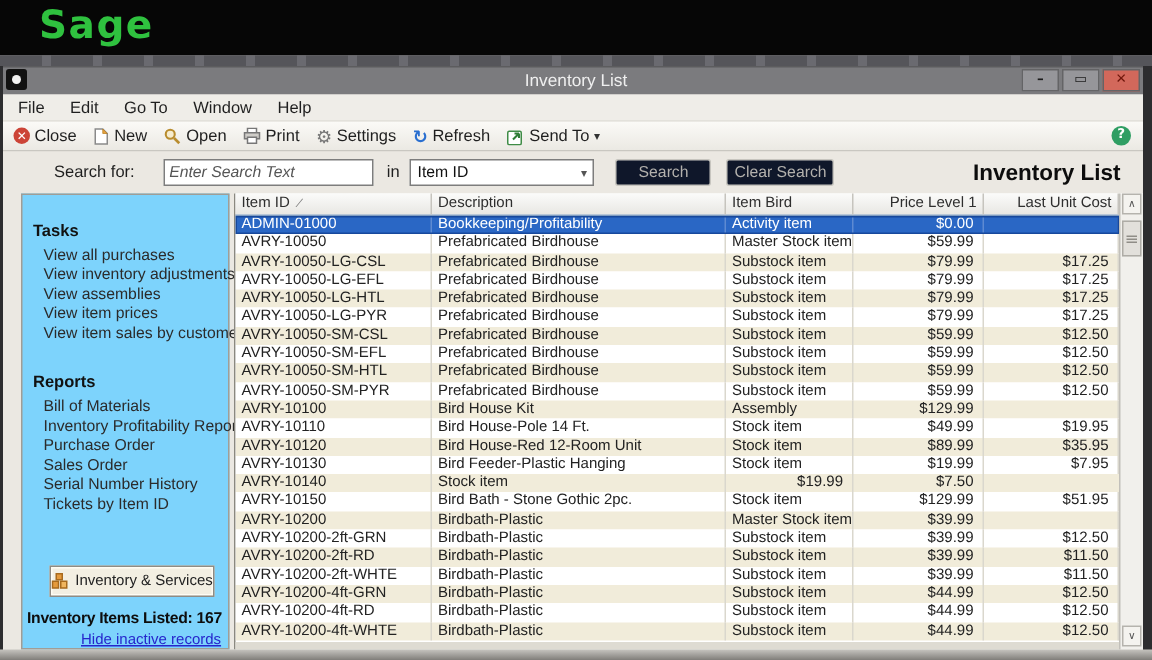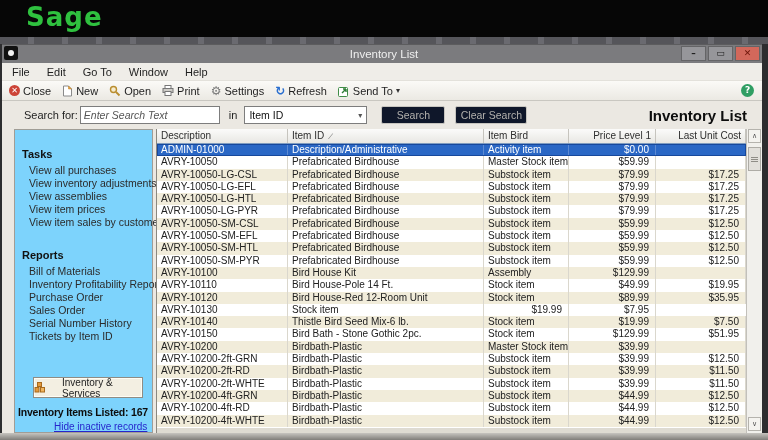--- a/index.html
+++ b/index.html
@@ -36,22 +36,22 @@
            line-height:11px;text-align:center;font-weight:bold;}
   .i-help{width:13px;height:13px;border-radius:50%;background:#2f9e63;color:#fff;font-size:9px;
           line-height:13px;text-align:center;font-weight:bold;}
   .i-gear{color:#787878;font-size:12px;line-height:12px;}
   .i-refresh{color:#2a6fd0;font-size:12px;line-height:12px;font-weight:bold;}
   .caret{font-size:8px;color:#333;font-family:"DejaVu Sans",sans-serif;}
   .tool-help{margin-left:auto;margin-right:8px;}
   
   .searchrow{position:absolute;left:2px;top:101px;width:760px;height:28px;background:#ebe8e2;
              display:flex;align-items:center;font-size:11px;color:#1f1f1f;}
-  .searchrow .lbl{margin-left:22px;}
-  .search-input{margin-left:2px;width:132px;height:16px;border:1px solid #7d7d7d;background:#fff;
+  .searchrow .lbl{margin-left:34px;}
+  .search-input{margin-left:19px;width:132px;height:16px;border:1px solid #7d7d7d;background:#fff;
                 font-family:"Liberation Sans",sans-serif;font-size:10.5px;font-style:italic;
                 color:#444;padding:0 3px;}
   .search-input::placeholder{color:#555;font-style:italic;}
   .in-lbl{margin:0 7px 0 9px;}
   .fakeselect{width:113px;height:16px;background:#fff;border:1px solid #7d7d7d;display:flex;
               align-items:center;justify-content:space-between;padding:0 4px;font-size:10.5px;color:#111;}
   .fakeselect .caret{color:#555;}
   .btn-disabled{height:18px;background:#0f172a;border:1px solid #c7c5bf;border-radius:2px;
                 color:#b3b1ad;font-size:10.5px;line-height:16px;text-align:center;box-sizing:border-box;}
   .btn-search{width:64px;margin-left:14px;}
@@ -60,21 +60,21 @@
   
   .sidebar-panel{position:absolute;left:14px;top:129px;width:139px;height:304px;
                  border:1px solid #a09d96;background:#7dd3fc;box-sizing:border-box;
                  font-size:10.5px;color:#2b2b2b;}
   .sec-h{font-weight:bold;font-size:11px;color:#111;margin:14px 0 6px 7px;}
   .sec-h.first{margin-top:18px;}
   .side-item{margin:0 0 4.5px 14px;line-height:8.5px;cursor:default;white-space:nowrap;}
   .reports-gap{margin-top:22px;}
   .inv-btn{position:absolute;left:18px;top:247px;width:110px;height:21px;background:#f3efe2;
            border:1px solid #8f8c84;box-shadow:inset 0 0 0 1px #fffdf4;display:flex;align-items:center;
-           justify-content:center;gap:16px;font-size:10px;color:#222;box-sizing:border-box;}
+           justify-content:center;gap:4px;font-size:10px;color:#222;box-sizing:border-box;}
   .count-line{position:absolute;left:3px;top:276px;width:133px;font-weight:bold;font-size:10.5px;
               color:#0d0d0d;white-space:nowrap;letter-spacing:-0.2px;}
   .hide-link{position:absolute;left:3px;top:291px;font-size:10px;color:#2626cc;text-decoration:underline;cursor:pointer;padding-left:36px;}
   
   .tablewrap{position:absolute;left:156px;top:129px;width:606px;height:304px;background:#fff;
              border-left:1px solid #8a8880;box-sizing:border-box;}
   .thead{display:grid;grid-template-columns:131px 196px 85px 87px 90px;height:15px;
          background:linear-gradient(#fbfbfa,#e8e7e3);border-bottom:1px solid #7f9cc0;box-sizing:border-box;}
   .th{font-size:10px;color:#2e2e2e;line-height:14px;padding:0 4px;border-right:1px solid #c6c4be;
       white-space:nowrap;overflow:hidden;box-sizing:border-box;}
@@ -228,32 +228,32 @@
           </svg>
       </span>
       <span>Inventory &amp; Services</span>
     </div>
     <div class="count-line">Inventory Items Listed: 167</div>
     <div class="hide-link">Hide inactive records</div>
   </div>
 
   <div class="tablewrap">
     <div class="thead">
-      <div class="th">Description</div>
       <div class="th">
         <span>Item ID</span><span class="sort-mark">∕</span>
       </div>
+      <div class="th">Description</div>
       <div class="th">Item Bird</div>
       <div class="th num">Price Level 1</div>
       <div class="th num">Last Unit Cost</div>
     </div>
     <div class="tbody">
         <div class="trow sel">
           <div class="td">ADMIN-01000</div>
-          <div class="td">Description/Administrative</div>
+          <div class="td">Bookkeeping/Profitability</div>
           <div class="td">Activity item</div>
           <div class="td num">$0.00</div>
           <div class="td num"></div>
         </div>
         <div class="trow">
           <div class="td">AVRY-10050</div>
           <div class="td">Prefabricated Birdhouse</div>
           <div class="td">Master Stock item</div>
           <div class="td num">$59.99</div>
           <div class="td num"></div>
@@ -330,27 +330,27 @@
         </div>
         <div class="trow alt">
           <div class="td">AVRY-10120</div>
           <div class="td">Bird House-Red 12-Room Unit</div>
           <div class="td">Stock item</div>
           <div class="td num">$89.99</div>
           <div class="td num">$35.95</div>
         </div>
         <div class="trow">
           <div class="td">AVRY-10130</div>
+          <div class="td">Bird Feeder-Plastic Hanging</div>
           <div class="td">Stock item</div>
           <div class="td num">$19.99</div>
           <div class="td num">$7.95</div>
         </div>
         <div class="trow alt">
           <div class="td">AVRY-10140</div>
-          <div class="td">Thistle Bird Seed Mix-6 lb.</div>
           <div class="td">Stock item</div>
           <div class="td num">$19.99</div>
           <div class="td num">$7.50</div>
         </div>
         <div class="trow">
           <div class="td">AVRY-10150</div>
           <div class="td">Bird Bath - Stone Gothic 2pc.</div>
           <div class="td">Stock item</div>
           <div class="td num">$129.99</div>
           <div class="td num">$51.95</div>

